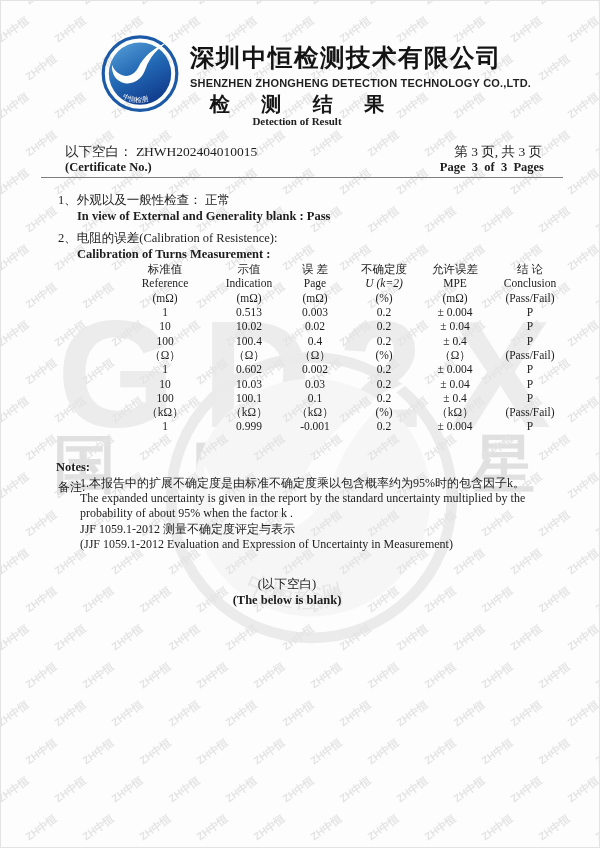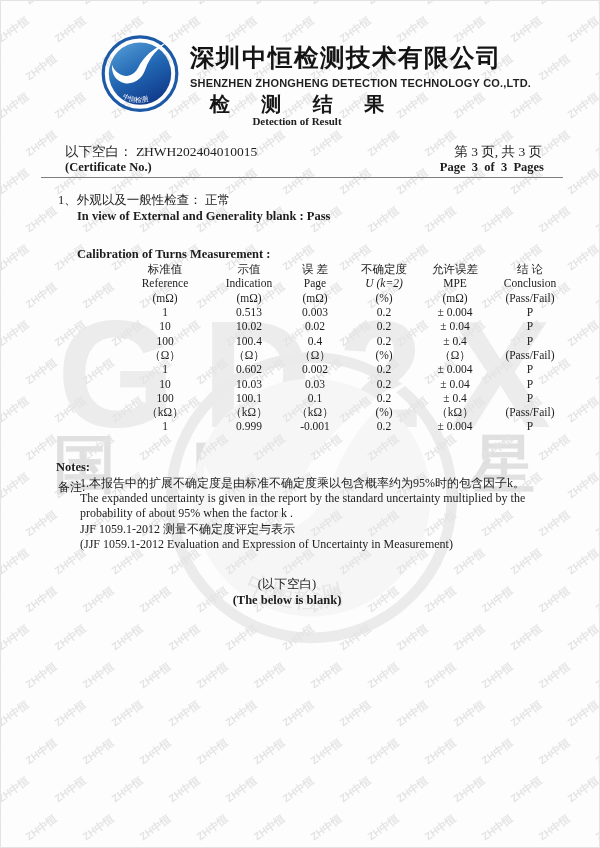--- a/index.html
+++ b/index.html
@@ -403,20 +403,21 @@
 
     <div class="cert-cn"><span>以下空白： </span><span>ZHWH202404010015</span></div>
     <div class="cert-en">(Certificate No.)</div>
     <div class="pages-cn">第 3 页, 共 3 页</div>
     <div class="pages-en">Page  3  of  3  Pages</div>
     <div class="hr"></div>
 
     <div class="s1cn">1、外观以及一般性检查： 正常</div>
     <div class="s1en">In view of External and Generality blank : Pass</div>
 
+    <div class="s2cn">2、电阻的误差(Calibration of Resistence):</div>
     <div class="s2en">Calibration of Turns Measurement :</div>
 
     <div class="rtable">
         <div class="trow h-cn">
           <span>标准值</span>
           <span>示值</span>
           <span>误 差</span>
           <span>不确定度</span>
           <span>允许误差</span>
           <span>结 论</span>

